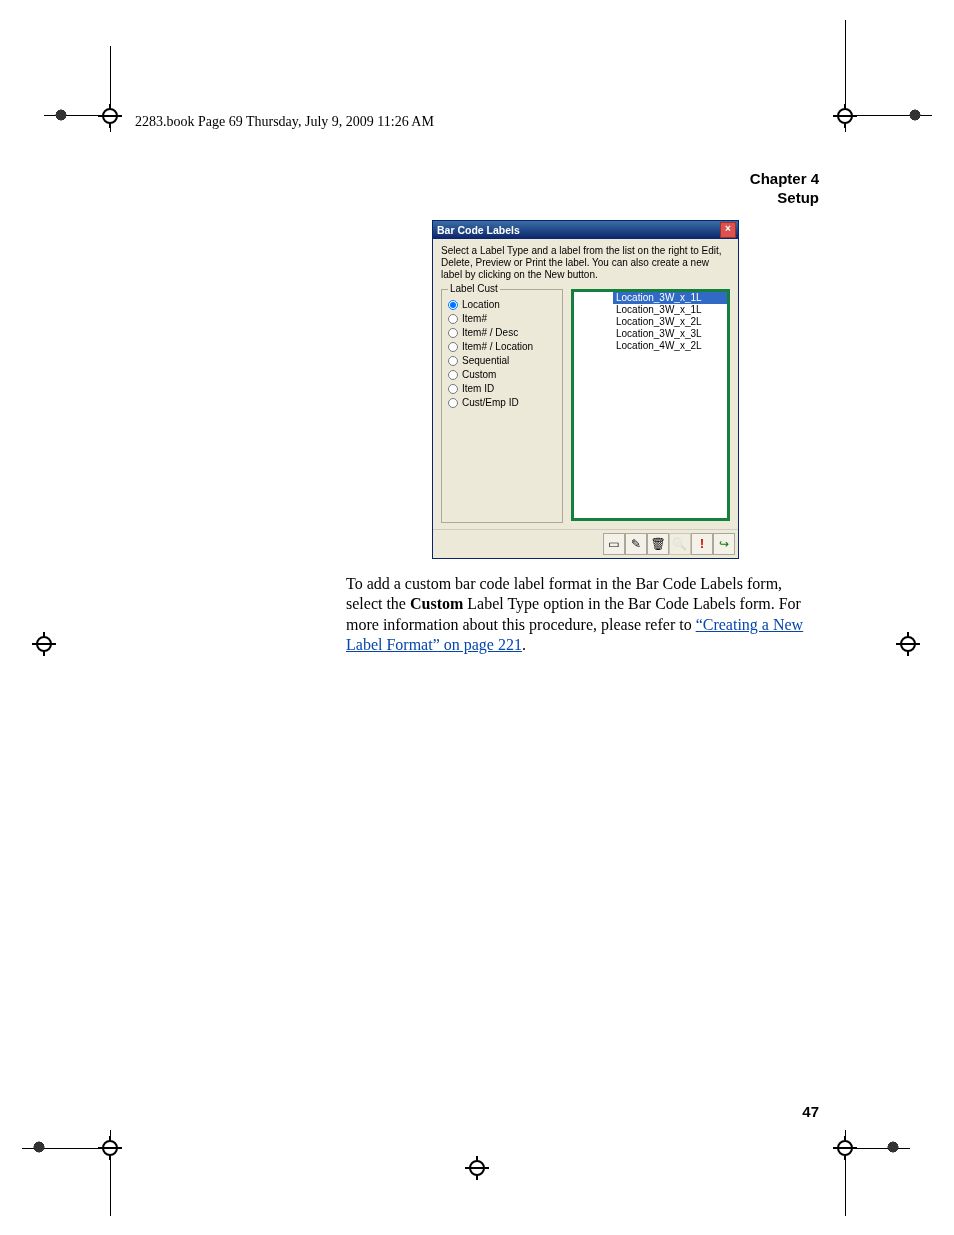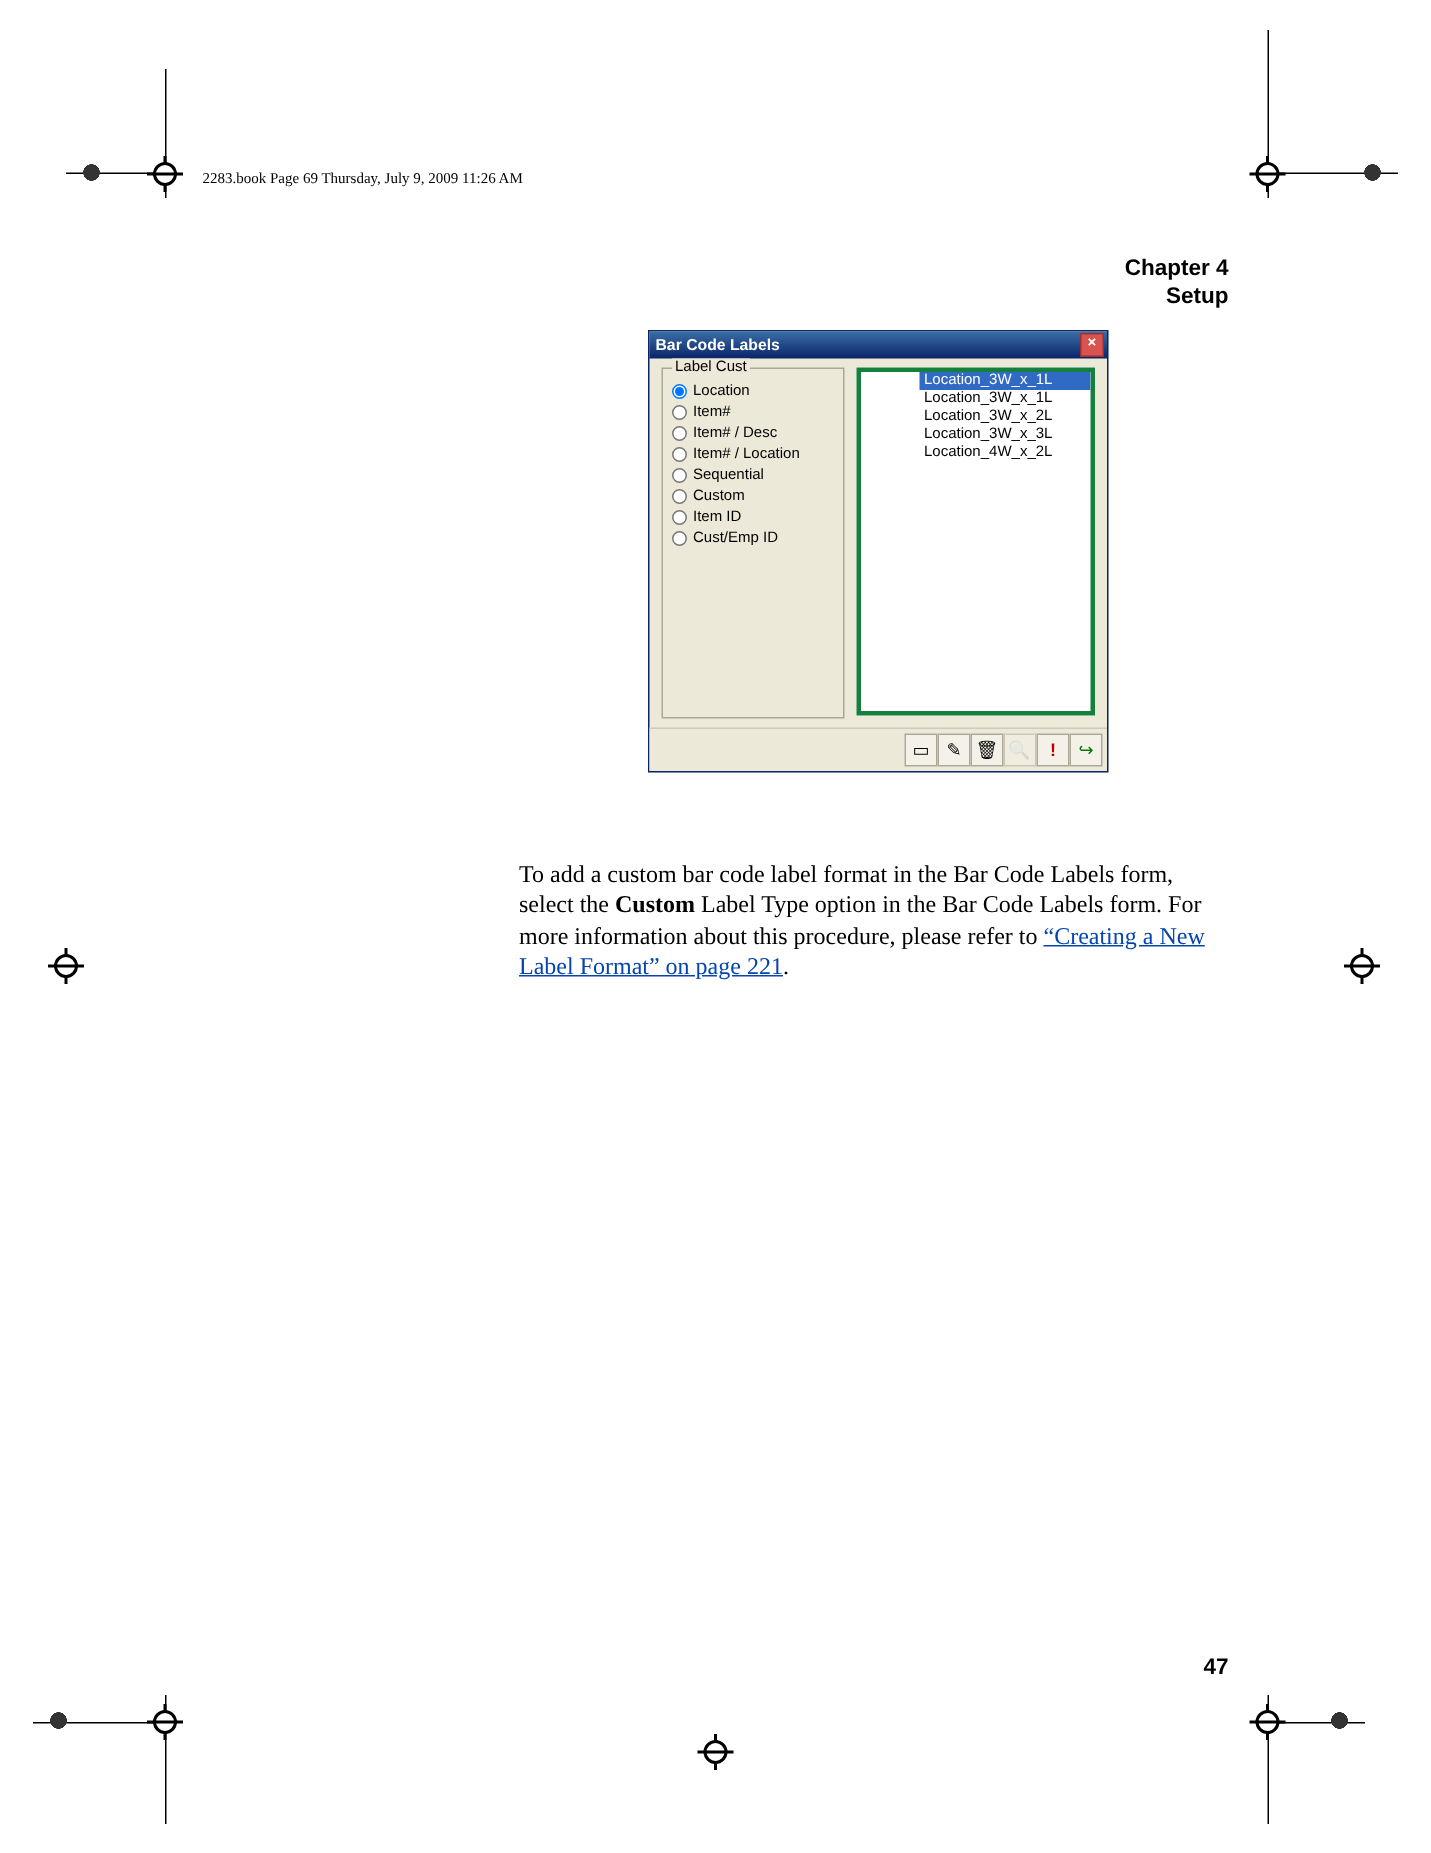--- a/index.html
+++ b/index.html
@@ -34,21 +34,21 @@
   .cross::after  { top: 50%; left: 0; height: 2px; width: 100%; transform: translateY(-50%); }
   .cross .ring { position: absolute; left: 50%; top: 50%; width: 12px; height: 12px; border: 2px solid #000; border-radius: 50%; transform: translate(-50%,-50%); background: #fff; }
   .hline { position: absolute; height: 1px; background: #000; }
   .vline { position: absolute; width: 1px; background: #000; }
 
   
   .running-head {
     position: absolute;
     top: 114px;
     left: 135px;
-    font-size: 10px;
+    font-size: 14px;
     font-family: "Times New Roman", serif;
   }
 
   .chapter-block {
     position: absolute;
     top: 170px;
     right: 135px;
     text-align: right;
     font-family: Liberation Sans, sans-serif;
     font-weight: bold;
@@ -218,20 +218,21 @@
   <div>Chapter 4</div>
   <div>Setup</div>
 </div>
 
 <div class="dialog">
   <div class="titlebar">
     <span>Bar Code Labels</span>
     <span class="close">×</span>
   </div>
   <div class="body">
+    <div class="desc">Select a Label Type and a label from the list on the right to Edit, Delete, Preview or Print the label. You can also create a new label by clicking on the New button.</div>
     <div class="cols">
       <div class="groupbox">
         <span class="legend">Label Cust</span>
 
         <label class="radio-row">
           <input type="radio" name="lt" checked="" style="">
           <span>Location</span>
         </label>
         <label class="radio-row">
           <input type="radio" name="lt" style="">

